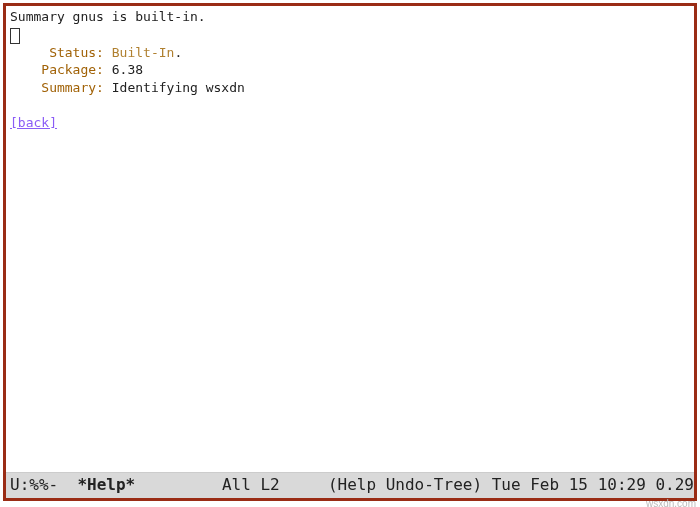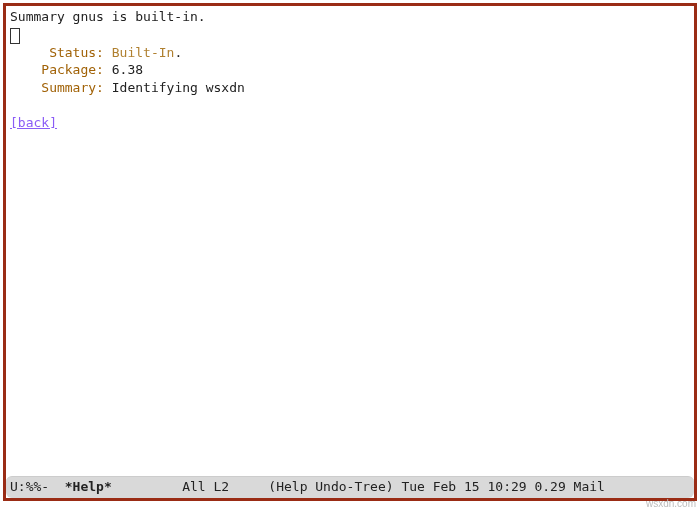--- a/index.html
+++ b/index.html
@@ -54,23 +54,22 @@
     color: #8b5cf6;
     text-decoration: underline;
     cursor: pointer;
   }
   .modeline {
     flex: 0 0 auto;
     background: #d9d9d9;
     color: #222;
     padding: 1px 4px 2px 4px;
     white-space: pre;
-    font-size: 13px;
+    font-size: 16px;
     border-top: 1px solid #ccc;
-    border-radius: 6px;
   }
   .modeline .buf {
     font-weight: bold;
   }
   .watermark {
     position: absolute;
     right: 4px;
     bottom: -3px;
     font-family: Arial, sans-serif;
     font-size: 10px;

